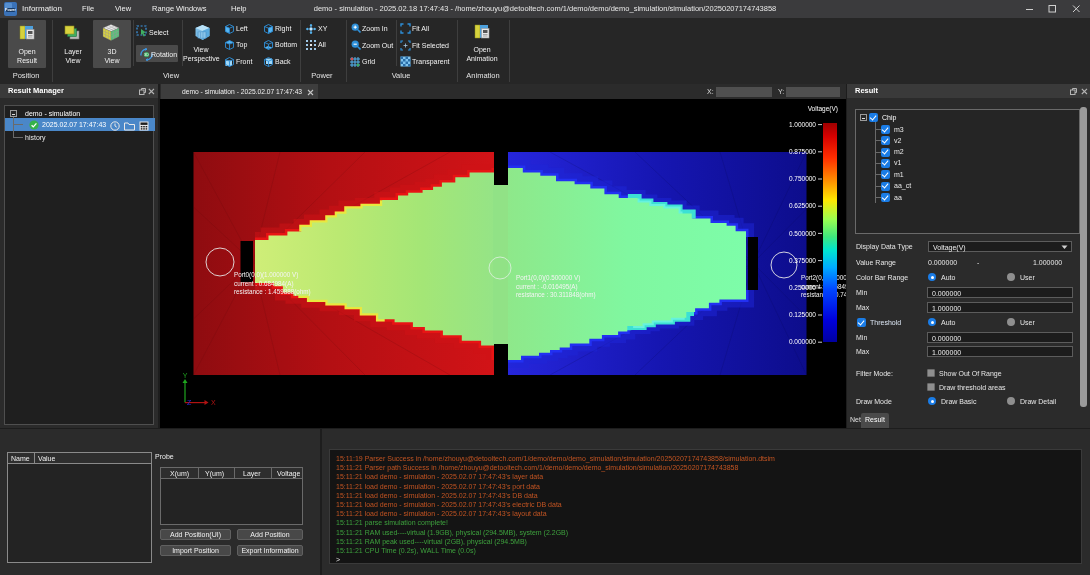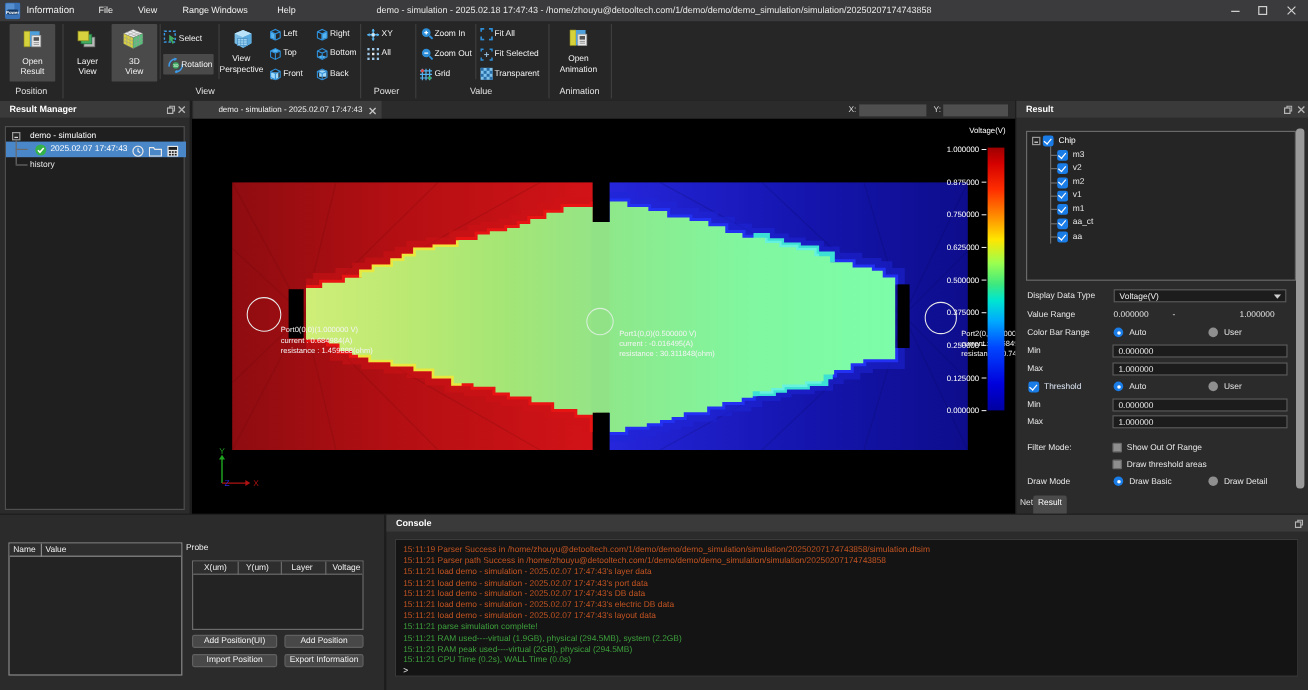--- a/index.html
+++ b/index.html
@@ -569,26 +569,20 @@
   <div class="abs" style="left:110px;top:0px;width:1px;height:11px;background:#6a6a6a;"></div>
   <div class="f7 abs" style="left:116px;top:2px;color:#f0f0f0;">Voltage</div>
  </div>
  <div class="btn" style="left:160px;top:100px;width:71px;height:11px;line-height:10px;">Add Position(UI)</div>
  <div class="btn" style="left:237px;top:100px;width:66px;height:11px;line-height:10px;">Add Position</div>
  <div class="btn" style="left:160px;top:116px;width:71px;height:11px;line-height:10px;">Import Position</div>
  <div class="btn" style="left:237px;top:116px;width:66px;height:11px;line-height:10px;">Export Information</div>
 </div>
 
 <div class="panel" style="left:322px;top:429px;width:768px;height:146px;">
- <div class="phead">Console
-  <svg class="pico" style="right:4px;top:4px" width="7" height="7">
-          <rect x="0.5" y="2" width="4.5" height="4.5" fill="none" stroke="#b5b5b5" stroke-width="1"></rect>
-          <path d="M2.5 2 V0.5 H6.5 V4.5 H5" fill="none" stroke="#b5b5b5" stroke-width="1"></path>
-        </svg>
- </div>
  <div class="abs" style="left:7px;top:20px;width:753px;height:115px;background:#141414;border:1px solid #3a3a3a;
       font-size:7px;line-height:9.2px;padding:4px 0 0 6px;white-space:nowrap;overflow:hidden;">
   <div style="color:#c25422;">15:11:19 Parser Success in /home/zhouyu@detooltech.com/1/demo/demo/demo_simulation/simulation/20250207174743858/simulation.dtsim</div>
         <div style="color:#c25422;">15:11:21 Parser path Success in /home/zhouyu@detooltech.com/1/demo/demo/demo_simulation/simulation/20250207174743858</div>
         <div style="color:#c25422;">15:11:21 load demo - simulation - 2025.02.07 17:47:43's layer data</div>
         <div style="color:#c25422;">15:11:21 load demo - simulation - 2025.02.07 17:47:43's port data</div>
         <div style="color:#c25422;">15:11:21 load demo - simulation - 2025.02.07 17:47:43's DB data</div>
         <div style="color:#c25422;">15:11:21 load demo - simulation - 2025.02.07 17:47:43's electric DB data</div>
         <div style="color:#c25422;">15:11:21 load demo - simulation - 2025.02.07 17:47:43's layout data</div>
         <div style="color:#3da03d;">15:11:21 parse simulation complete!</div>

